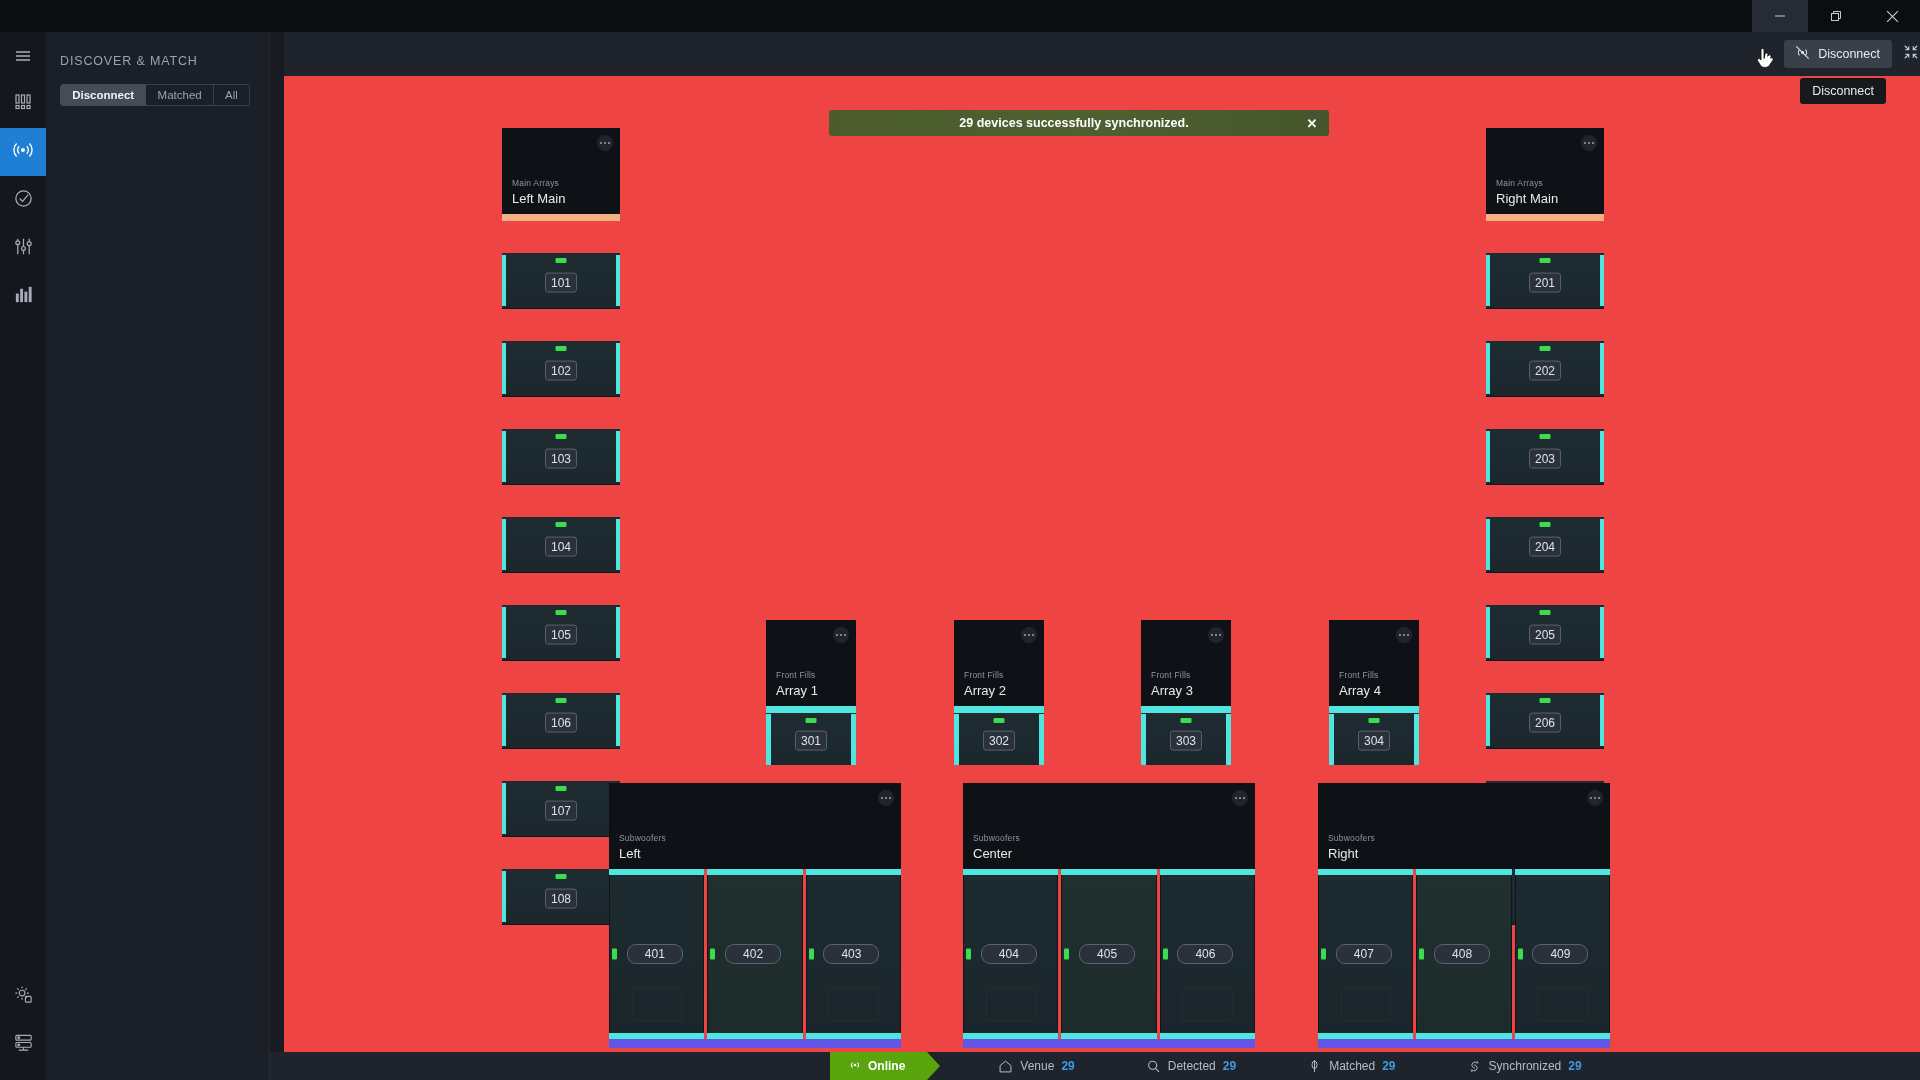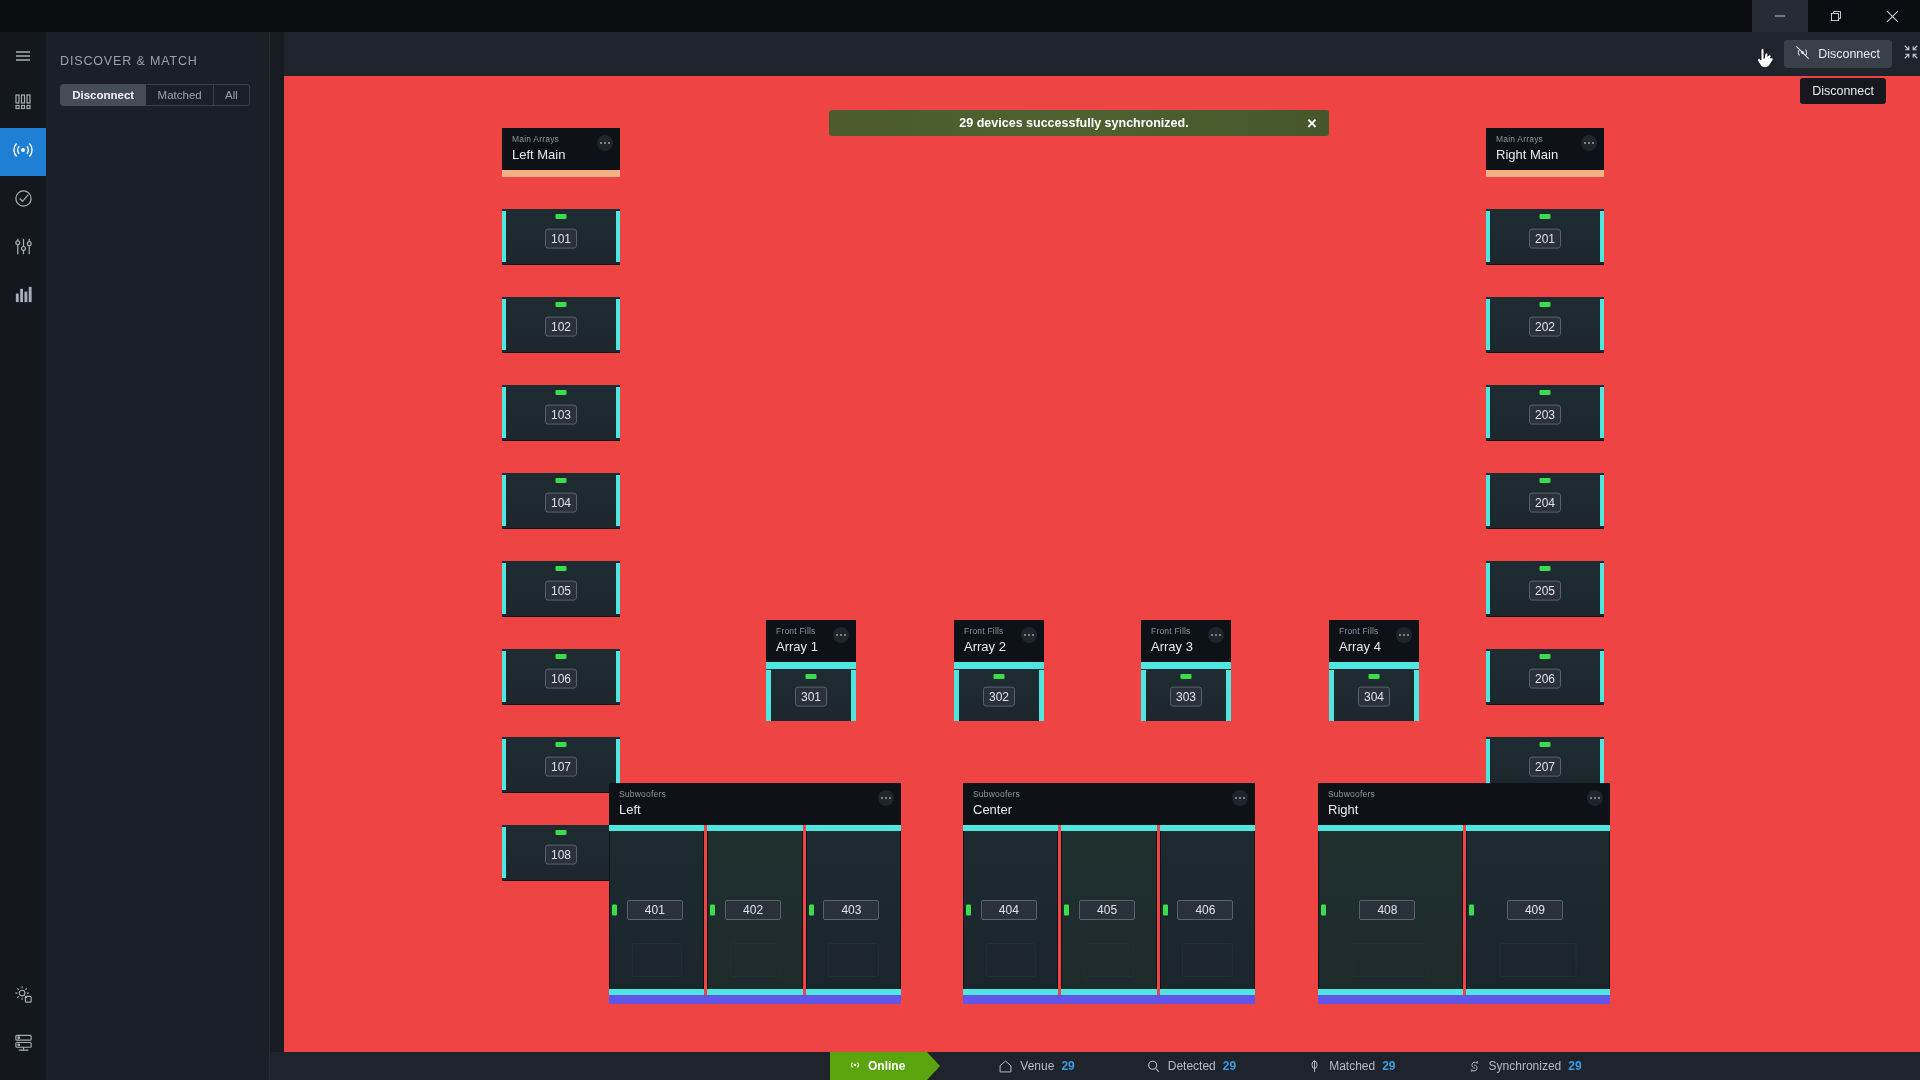--- a/index.html
+++ b/index.html
@@ -87,21 +87,21 @@
     border-radius: 3px; display: flex; align-items: center; z-index: 35;
   }
   .toast-msg { flex: 1 1 auto; text-align: center; color: #fff; font-size: 12.5px; font-weight: bold; padding-left: 24px;}
   .toast-x { width: 34px; text-align: center; color: #fff; font-size: 13px; font-weight: bold; }
 
   
   .card { position: absolute; }
   .card-head {
     background: #0e1116; padding: 6px 10px 8px 10px; position: relative;
   }
-  .card-kind { font-size: 8.5px; color: #8e96a2; letter-spacing: .2px; }
+  .card-kind { font-size: 8.5px; color: #8e96a2; letter-spacing: .2px; margin-top: 44px; }
   .card-name { font-size: 13px; color: #e8eaee; margin-top: 3px; }
   .dots {
     position: absolute; right: 7px; top: 7px; width: 16px; height: 16px;
     border-radius: 50%; background: #20242c;
     display: flex; align-items: center; justify-content: center; gap: 2px;
   }
   .dots i { width: 2px; height: 2px; background: #9aa2ae; border-radius: 50%; display:block; }
 
   .accent-bar { height: 7px; width: 100%; }
 
@@ -149,21 +149,21 @@
     border-left: 1px solid #0f1519; border-right: 1px solid #0f1519;
   }
   .sub-body.alt { background: linear-gradient(180deg,#20302f 0%,#1d2b2b 100%); text-decoration: underline; }
   .sub-led {
     position: absolute; left: 2px; top: 50%; transform: translateY(-50%);
     width: 5px; height: 11px; background: #3ddc4e; border-radius: 1px;
   }
   .sub-badge {
     position: absolute; left: 48%; top: 50%; transform: translate(-50%,-50%);
     min-width: 30px; padding: 2px 17px; text-align: center;
-    border: 1px solid #596270; border-radius: 2px; background: #2b313a;
+    border: 1px solid #596270; border-radius: 9px; background: #2b313a;
     color: #dfe3e9; font-size: 12px;
   }
   .sub-grill {
     position: absolute; left: 50%; transform: translateX(-50%); bottom: 12px;
     width: 54%; height: 34px; border: 1px solid #223034; border-radius: 2px;
   }
   .sub-purple { height: 9px; background: #6156e8; }
 
   
   .statusbar {
@@ -570,20 +570,29 @@
           <div class="card-name">Right</div>
           <div class="dots">
             <i></i>
             <i></i>
             <i></i>
           </div>
         </div>
         <div class="sub-row">
           <div class="sub-cell">
             <div class="sub-cap" style="background: rgb(79, 230, 224);"></div>
+            <div class="sub-body">
+              <div class="sub-led"></div>
+              <div class="sub-badge">407</div>
+              <div class="sub-grill"></div>
+            </div>
+            <div class="sub-cap" style="background: rgb(79, 230, 224);"></div>
+          </div>
+          <div class="sub-cell">
+            <div class="sub-cap" style="background: rgb(79, 230, 224);"></div>
             <div class="sub-body alt">
               <div class="sub-led"></div>
               <div class="sub-badge">408</div>
               <div class="sub-grill"></div>
             </div>
             <div class="sub-cap" style="background: rgb(79, 230, 224);"></div>
           </div>
           <div class="sub-cell">
             <div class="sub-cap" style="background: rgb(79, 230, 224);"></div>
             <div class="sub-body">

